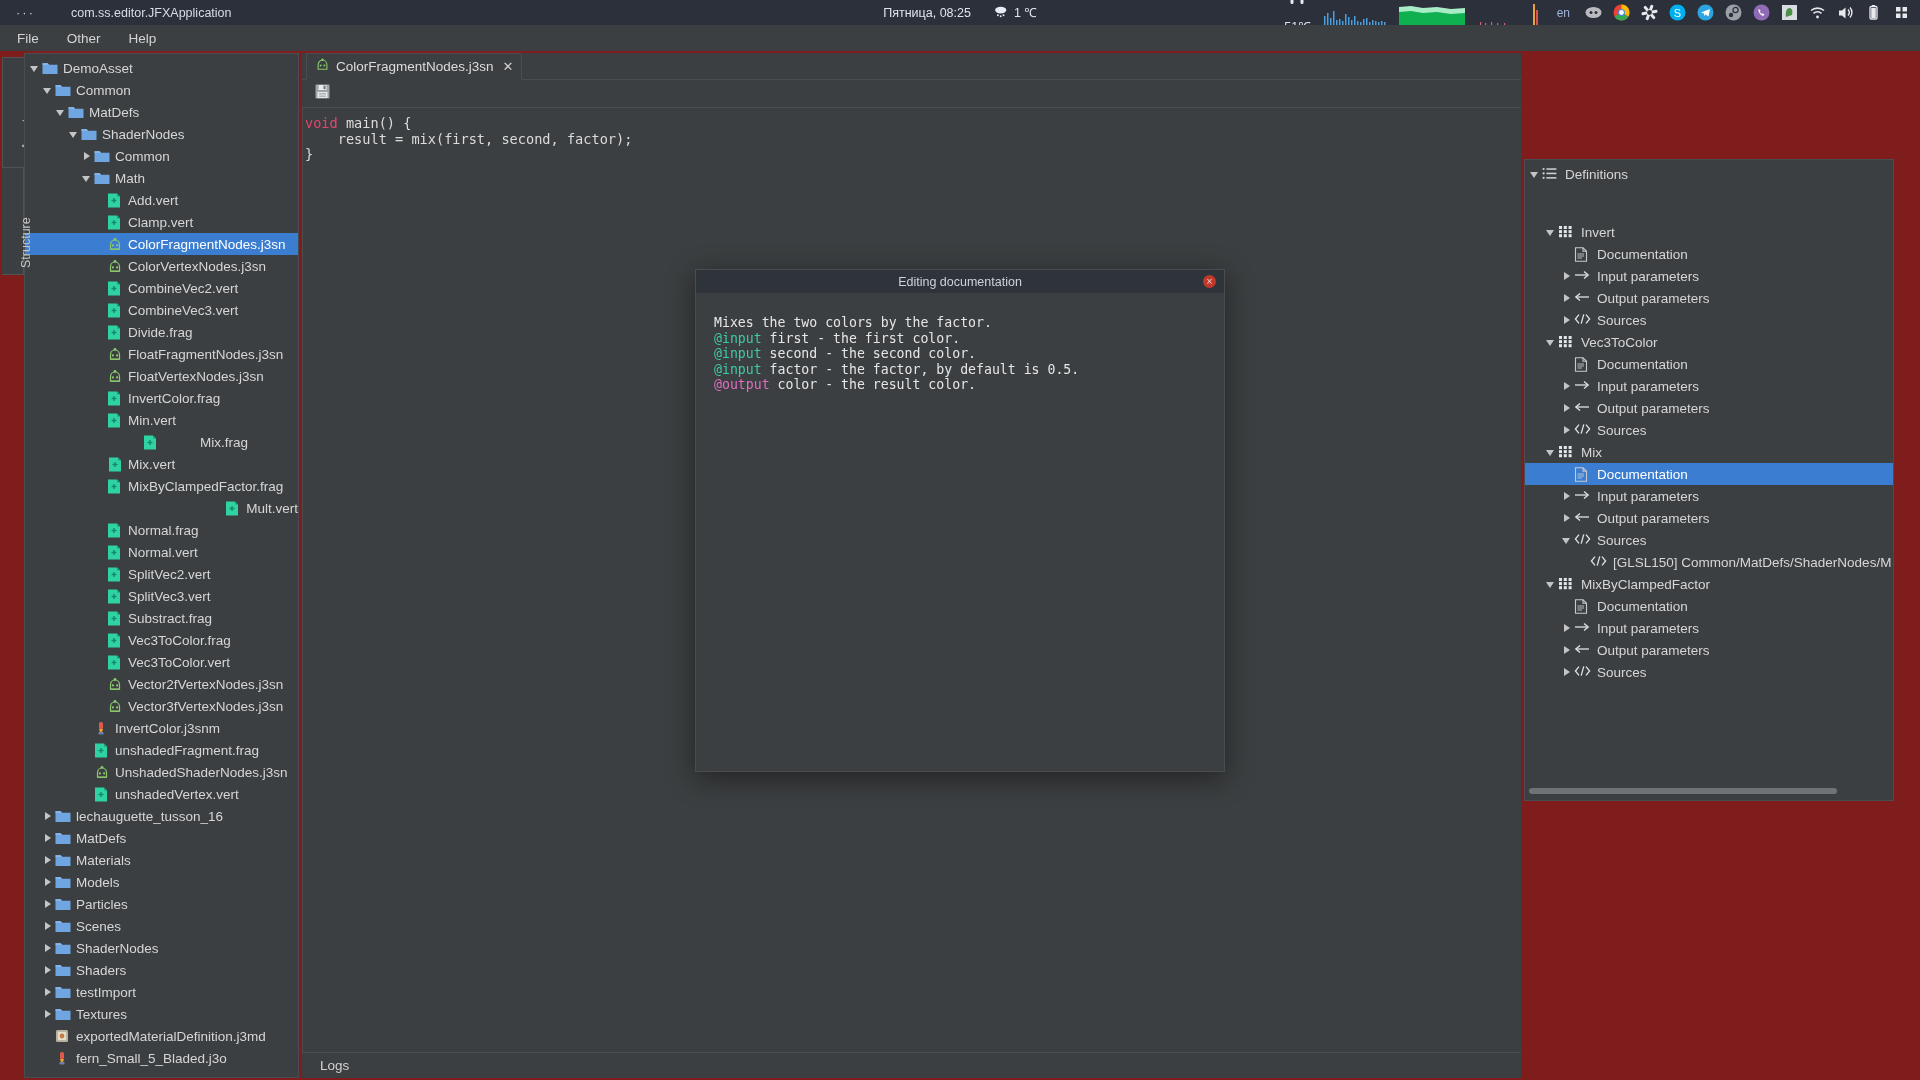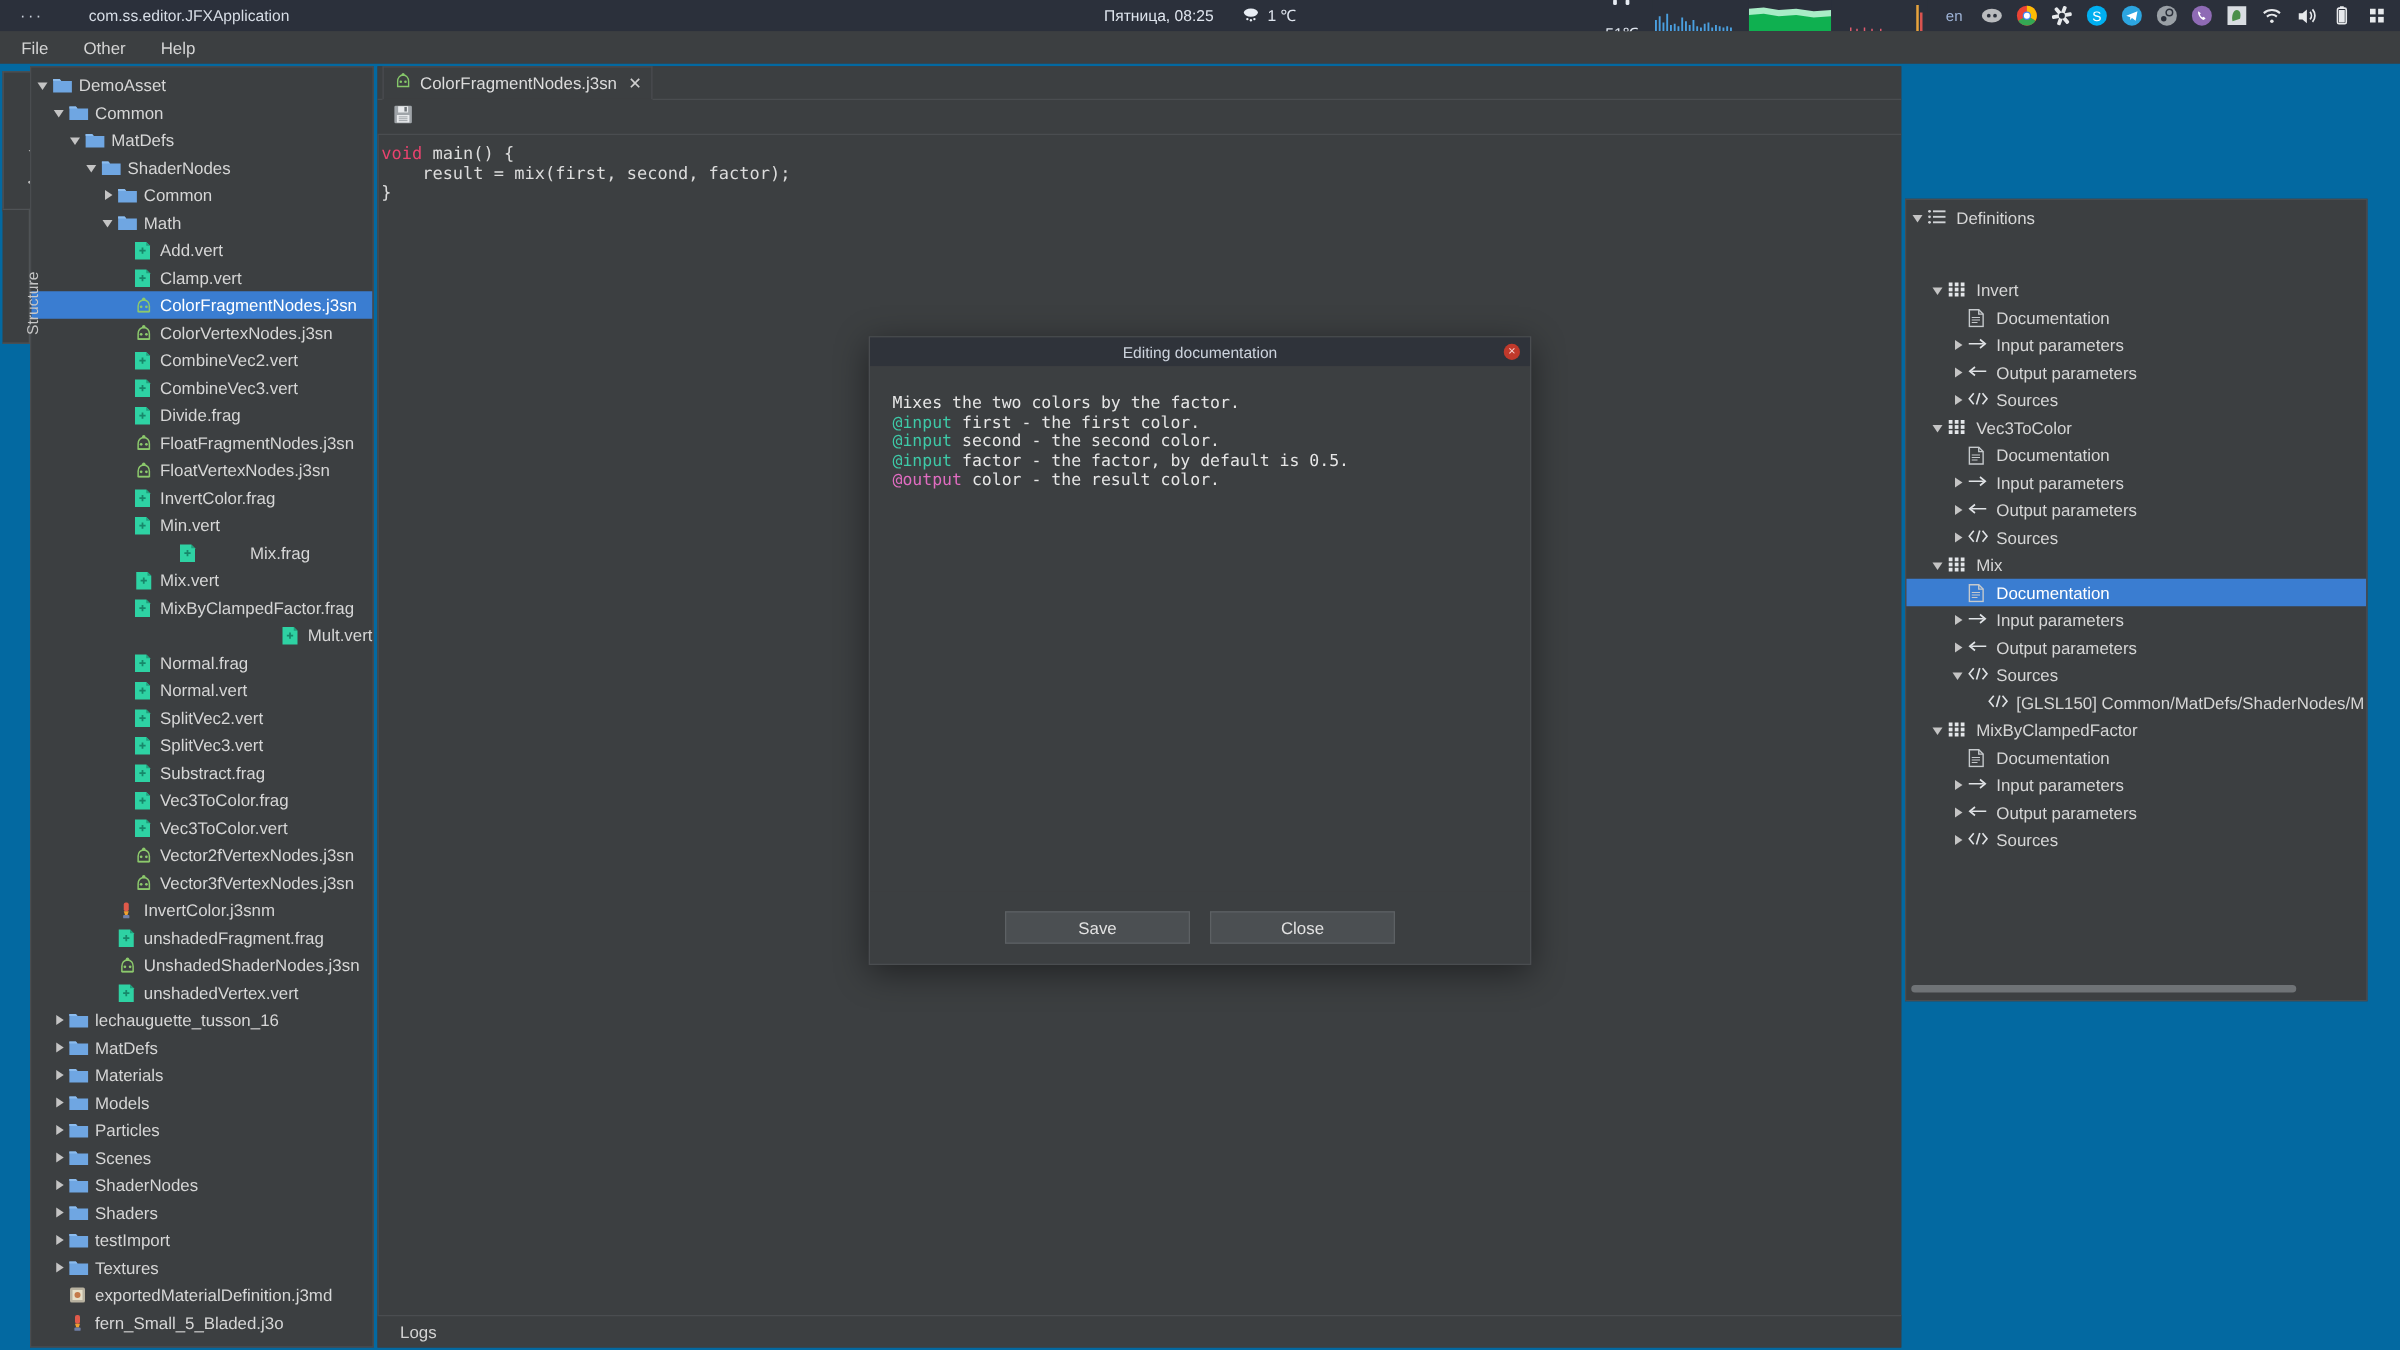--- a/index.html
+++ b/index.html
@@ -32,21 +32,21 @@
 
   
   .menubar {
     position: absolute; left: 0; top: 25px; width: 1920px; height: 26px;
     background: #3c3f41; display: flex; align-items: center; color: #d4d4d4;
     font-size: 13.5px;
   }
   .menubar .mi { padding: 3px 11px; margin-left: 6px; border-radius: 2px; }
 
   
-  .body { position: absolute; left: 0; top: 51px; width: 1920px; height: 1029px; background: #0369a1; }
+  .body { position: absolute; left: 0; top: 51px; width: 1920px; height: 1029px; background: #7f1d1d; }
 
   
   .vtab {
     position: absolute; left: 2px; top: 6px; width: 22px; height: 112px;
     background: #3c3f41; border: 1px solid #4f5356; border-right: none;
     color: #c6c6c6; font-size: 12.5px;
   }
   .vtab span {
     display: block; transform: rotate(-90deg); transform-origin: left top;
     position: absolute; left: 17px; top: 92px; white-space: nowrap;
@@ -1127,20 +1127,16 @@
     </div>
 
     <div class="overlaydlg">
       <div class="dlgtitle">
         <span>Editing documentation</span>
         <span class="dlgclose">×</span>
       </div>
       <div class="dlgbody">
         <div class="doctext" id="doc-text"><div><span>Mixes the two colors by the factor.</span></div><div><span class="tin">@input</span><span> first - the first color.</span></div><div><span class="tin">@input</span><span> second - the second color.</span></div><div><span class="tin">@input</span><span> factor - the factor, by default is 0.5.</span></div><div><span class="tout">@output</span><span> color - the result color.</span></div></div>
       </div>
-      <div class="dlgfooter">
-        <div class="dlgbtn">Save</div>
-        <div class="dlgbtn">Close</div>
-      </div>
     </div>
 
   </div>
 </div>
 
 </body></html>

